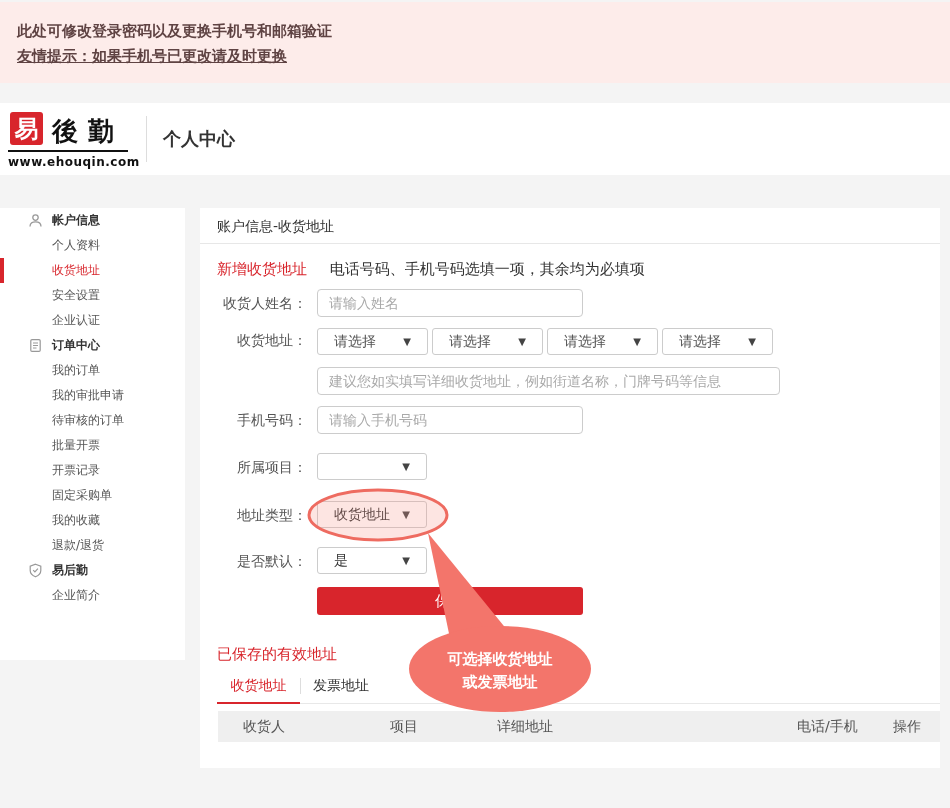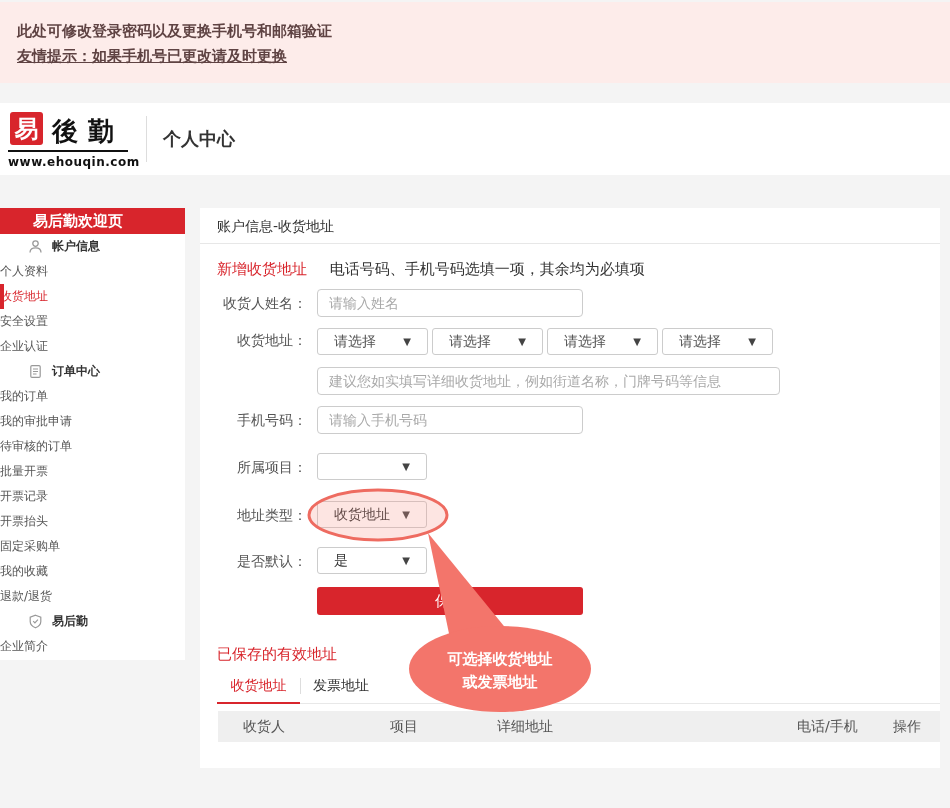--- a/index.html
+++ b/index.html
@@ -26,21 +26,21 @@
   .header-divider{position:absolute;left:146px;top:13px;width:1px;height:46px;background:#ddd;}
   .page-title{position:absolute;left:163px;top:24px;font-size:18px;font-weight:bold;color:#333;}
   
   .sidebar{position:absolute;left:0;top:208px;width:185px;height:452px;background:#fff;}
   .sidebar-welcome{height:26px;line-height:26px;background:#d8252c;color:#fff;font-size:15px;font-weight:bold;padding-left:33px;}
   .srow{position:relative;height:25px;display:flex;align-items:center;font-size:12px;cursor:pointer;}
   .srow.section{font-weight:bold;color:#333;}
   .srow.section .sicon{position:absolute;left:28px;top:5px;width:15px;height:15px;}
   .srow.section .slabel{margin-left:52px;}
   .srow.sub{color:#555;}
-  .srow.sub .slabel{}
+  .srow.sub .slabel{margin-left:52px;}
   .srow.active{color:#d8252c;}
   .srow.active .abar{position:absolute;left:0;top:0;width:4px;height:25px;background:#d8252c;}
   
   .main{position:absolute;left:200px;top:208px;width:740px;height:560px;background:#fff;}
   .breadcrumb-row{position:absolute;left:0;top:0;width:740px;height:35px;border-bottom:1px solid #e7e7e7;}
   .breadcrumb{position:absolute;left:17px;top:10px;font-size:14px;color:#333;}
   .form-title-row{position:absolute;left:17px;top:52px;font-size:15px;white-space:nowrap;}
   .form-title{color:#d8252c;}
   .form-hint{color:#333;margin-left:18px;}
   .flabel{position:absolute;left:17px;width:90px;text-align:right;font-size:14px;color:#555;height:18px;line-height:18px;white-space:nowrap;}
@@ -82,21 +82,20 @@
     <div class="logo-square">易</div>
     <div class="logo-chars">後勤</div>
     <div class="logo-rule"></div>
     <div class="logo-url">www.ehouqin.com</div>
   </div>
   <div class="header-divider"></div>
   <div class="page-title">个人中心</div>
 </div>
 
 <div class="sidebar">
-  <div class="sidebar-welcome">易后勤欢迎页</div>
 
   <div class="srow section">
     <svg class="sicon" viewBox="0 0 15 15" fill="none" stroke="#999" stroke-width="1.3">
       <circle cx="7.5" cy="4.6" r="2.7"></circle>
         <path d="M2 13.5 C2 9.8 4.6 8.8 7.5 8.8 C10.4 8.8 13 9.8 13 13.5"></path>
     </svg>
     <span class="slabel">帐户信息</span>
   </div>
   <div class="srow sub">
     <span class="slabel">个人资料</span>
@@ -125,23 +124,20 @@
     <span class="slabel">我的审批申请</span>
   </div>
   <div class="srow sub">
     <span class="slabel">待审核的订单</span>
   </div>
   <div class="srow sub">
     <span class="slabel">批量开票</span>
   </div>
   <div class="srow sub">
     <span class="slabel">开票记录</span>
-  </div>
-  <div class="srow sub">
-    <span class="slabel">开票抬头</span>
   </div>
   <div class="srow sub">
     <span class="slabel">固定采购单</span>
   </div>
   <div class="srow sub">
     <span class="slabel">我的收藏</span>
   </div>
   <div class="srow sub">
     <span class="slabel">退款/退货</span>
   </div>

